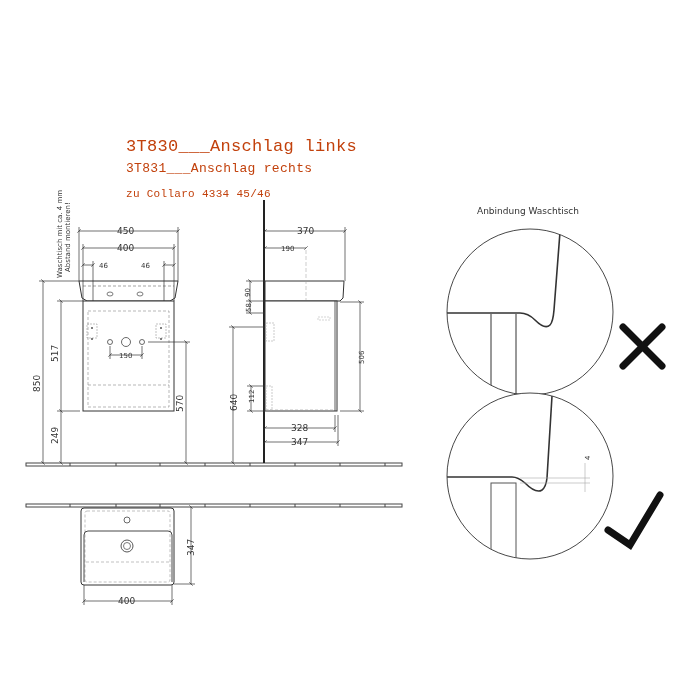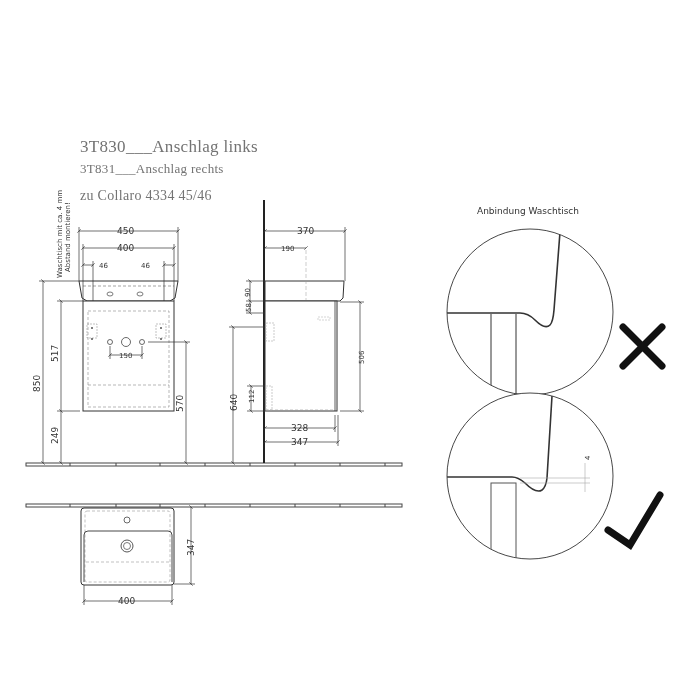--- a/index.html
+++ b/index.html
@@ -1,22 +1,22 @@
 <!DOCTYPE html>
 <html><head>
   <meta charset="utf-8">
   <style>
     html, body { margin: 0; padding: 0; background: #ffffff; }
     body { width: 700px; height: 700px; position: relative; overflow: hidden;
            font-family: "DejaVu Sans", sans-serif; color: #222; }
-    .title-line { position: absolute; font-family: Liberation Serif, serif;
-                  font-weight: 300; color: #737373; white-space: nowrap; letter-spacing: 0.3px; }
+    .title-line { position: absolute; font-family: Liberation Mono, monospace;
+                  font-weight: 300; color: #c2410c; white-space: nowrap; letter-spacing: 0.3px; margin-left: 46px; }
     #t1 { left: 80px; top: 137px; font-size: 17px; }
     #t2 { left: 80px; top: 161px; font-size: 13px; }
-    #t3 { left: 80px; top: 188px; font-size: 14px; }
+    #t3 { left: 80px; top: 188px; font-size: 11px; }
     #detail-title { position: absolute; left: 477px; top: 206px; font-size: 9px; color: #333; }
     svg { position: absolute; left: 0; top: 0; }
     .dim { font-family: "DejaVu Sans", sans-serif; font-size: 9px; fill: #333; }
     .dim-s { font-family: "DejaVu Sans", sans-serif; font-size: 7px; fill: #333; }
   </style>
 </head>
 <body>
 
 <div id="t1" class="title-line">3T830___Anschlag links</div>
 <div id="t2" class="title-line">3T831___Anschlag rechts</div>

